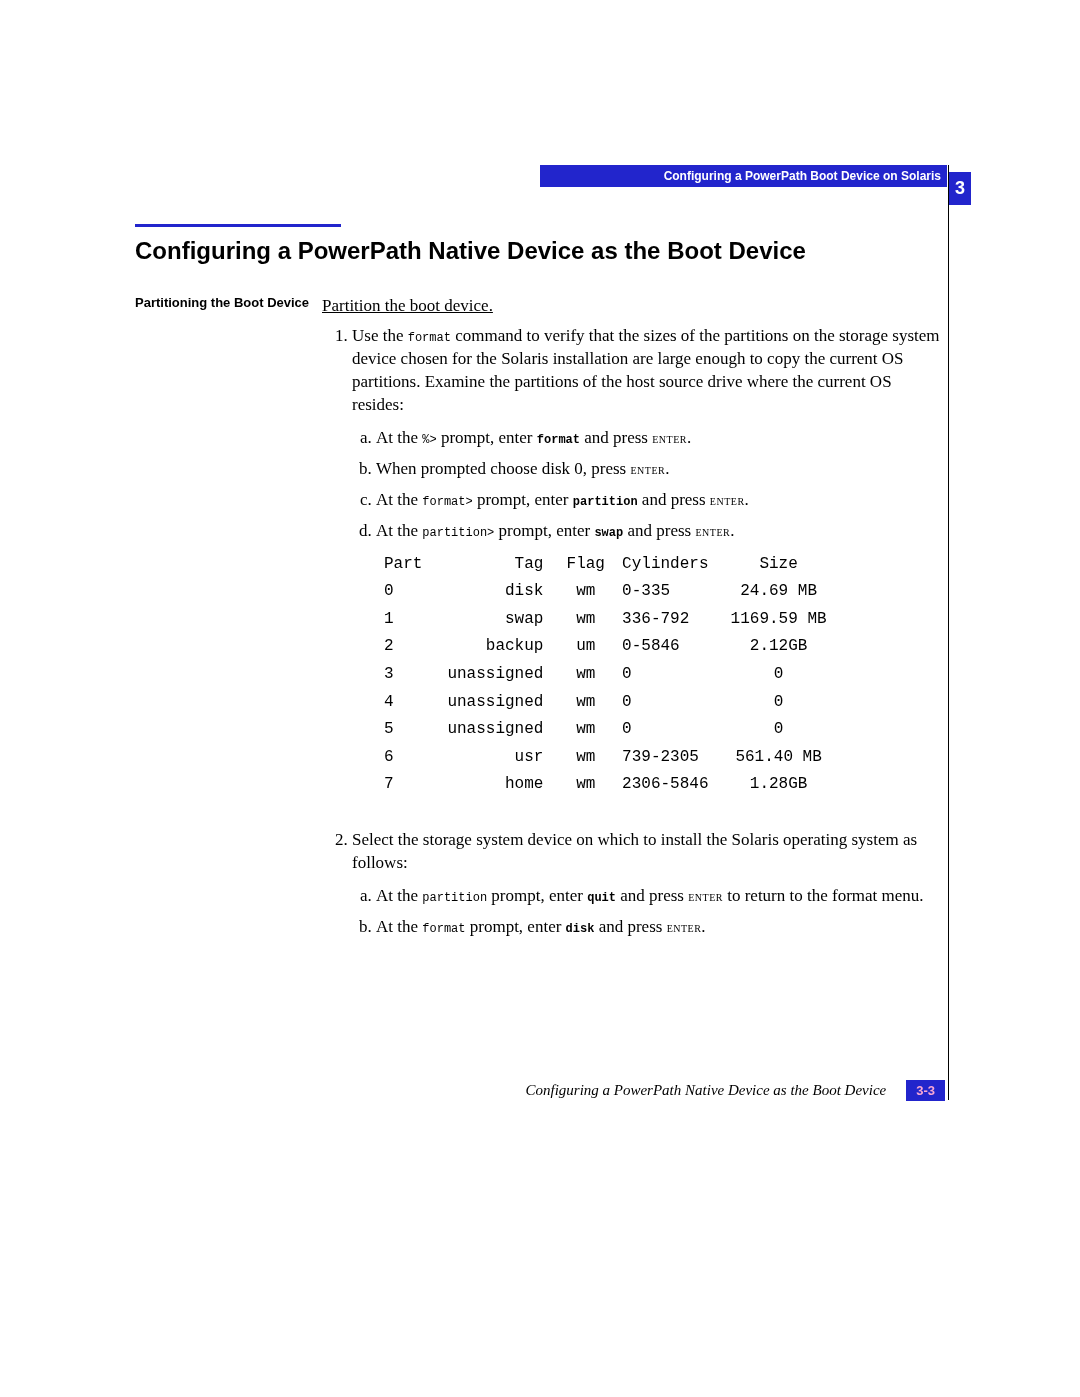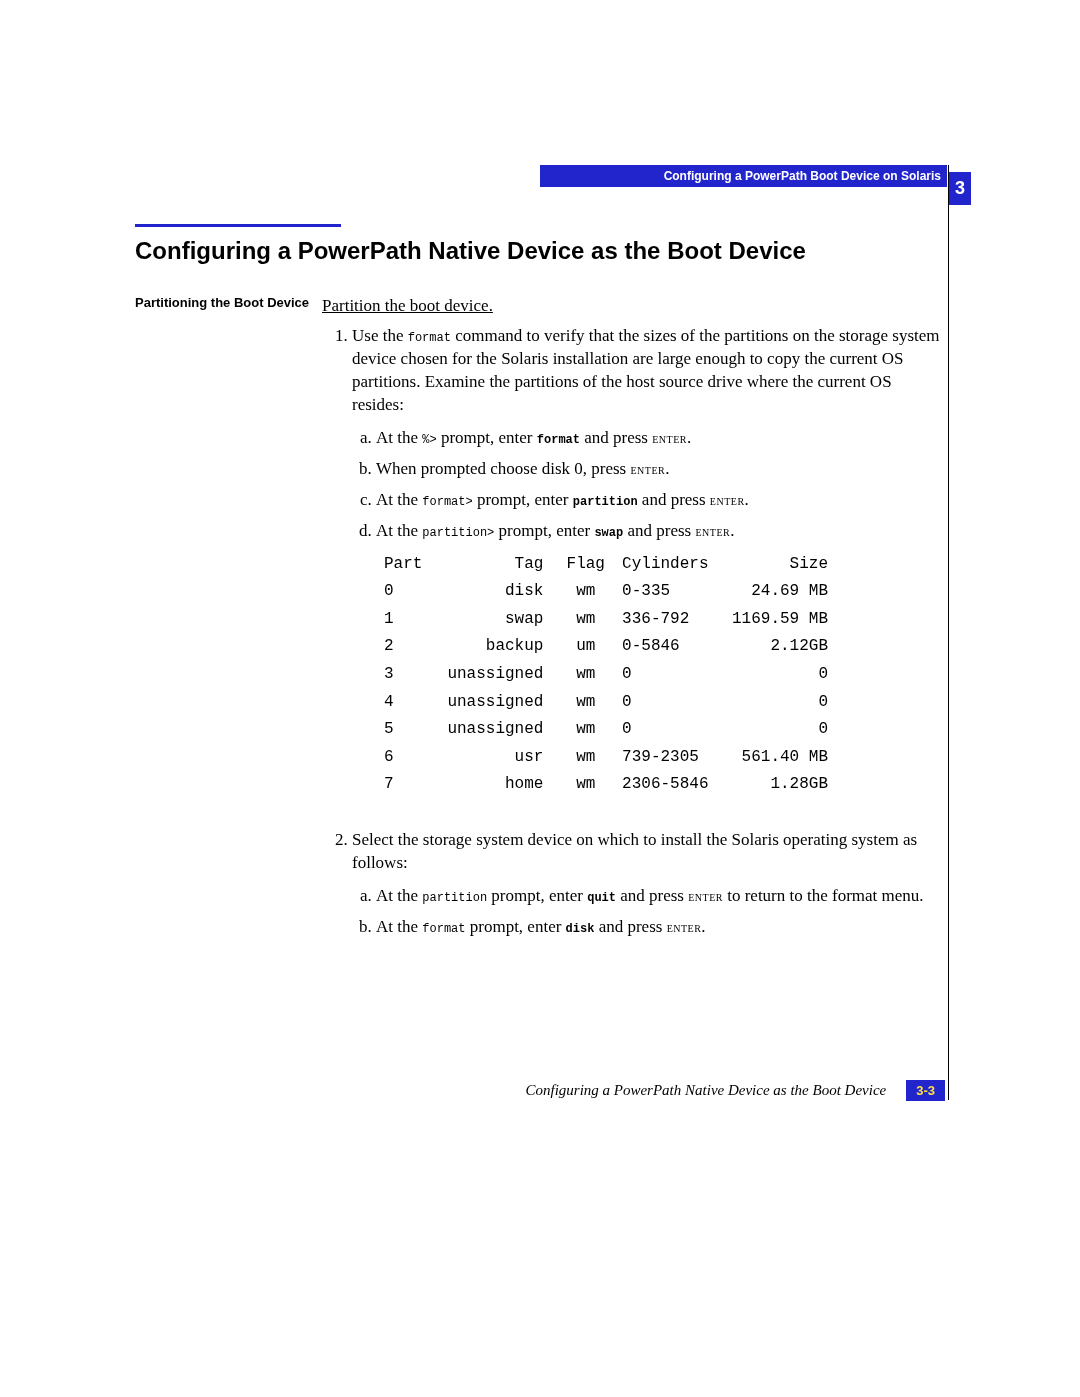--- a/index.html
+++ b/index.html
@@ -103,38 +103,38 @@
     border-collapse: collapse;
     margin-left: 24px;
     margin-bottom: 30px;
     width: 460px;
   }
   table.partitions td { padding: 3px 8px; white-space: nowrap; }
   table.partitions td.c-part { text-align:left; width:60px; }
   table.partitions td.c-tag  { text-align:right; width:120px; }
   table.partitions td.c-flag { text-align:center; width:50px; padding-left:14px;}
   table.partitions td.c-cyl  { text-align:left; width:110px; }
-  table.partitions td.c-size { text-align:right; width:110px; }
+  table.partitions td.c-size { text-align:center; width:110px; }
   .footer {
     position: absolute;
     bottom: 296px;
     left: 135px;
     width: 810px;
     display: flex;
     justify-content: flex-end;
     align-items: center;
     gap: 20px;
   }
   .footer-title {
     font-style: italic;
     font-size: 15px;
   }
   .page-num {
     background: #2225cc;
-    color: #fde047;
+    color: #f9a8d4;
     font-family: Arial, Helvetica, sans-serif;
     font-weight: bold;
     font-size: 13px;
     padding: 3px 10px;
   }
   .body-col li { line-height: 1.35; }
 </style>
 </head>
 <body>
 

